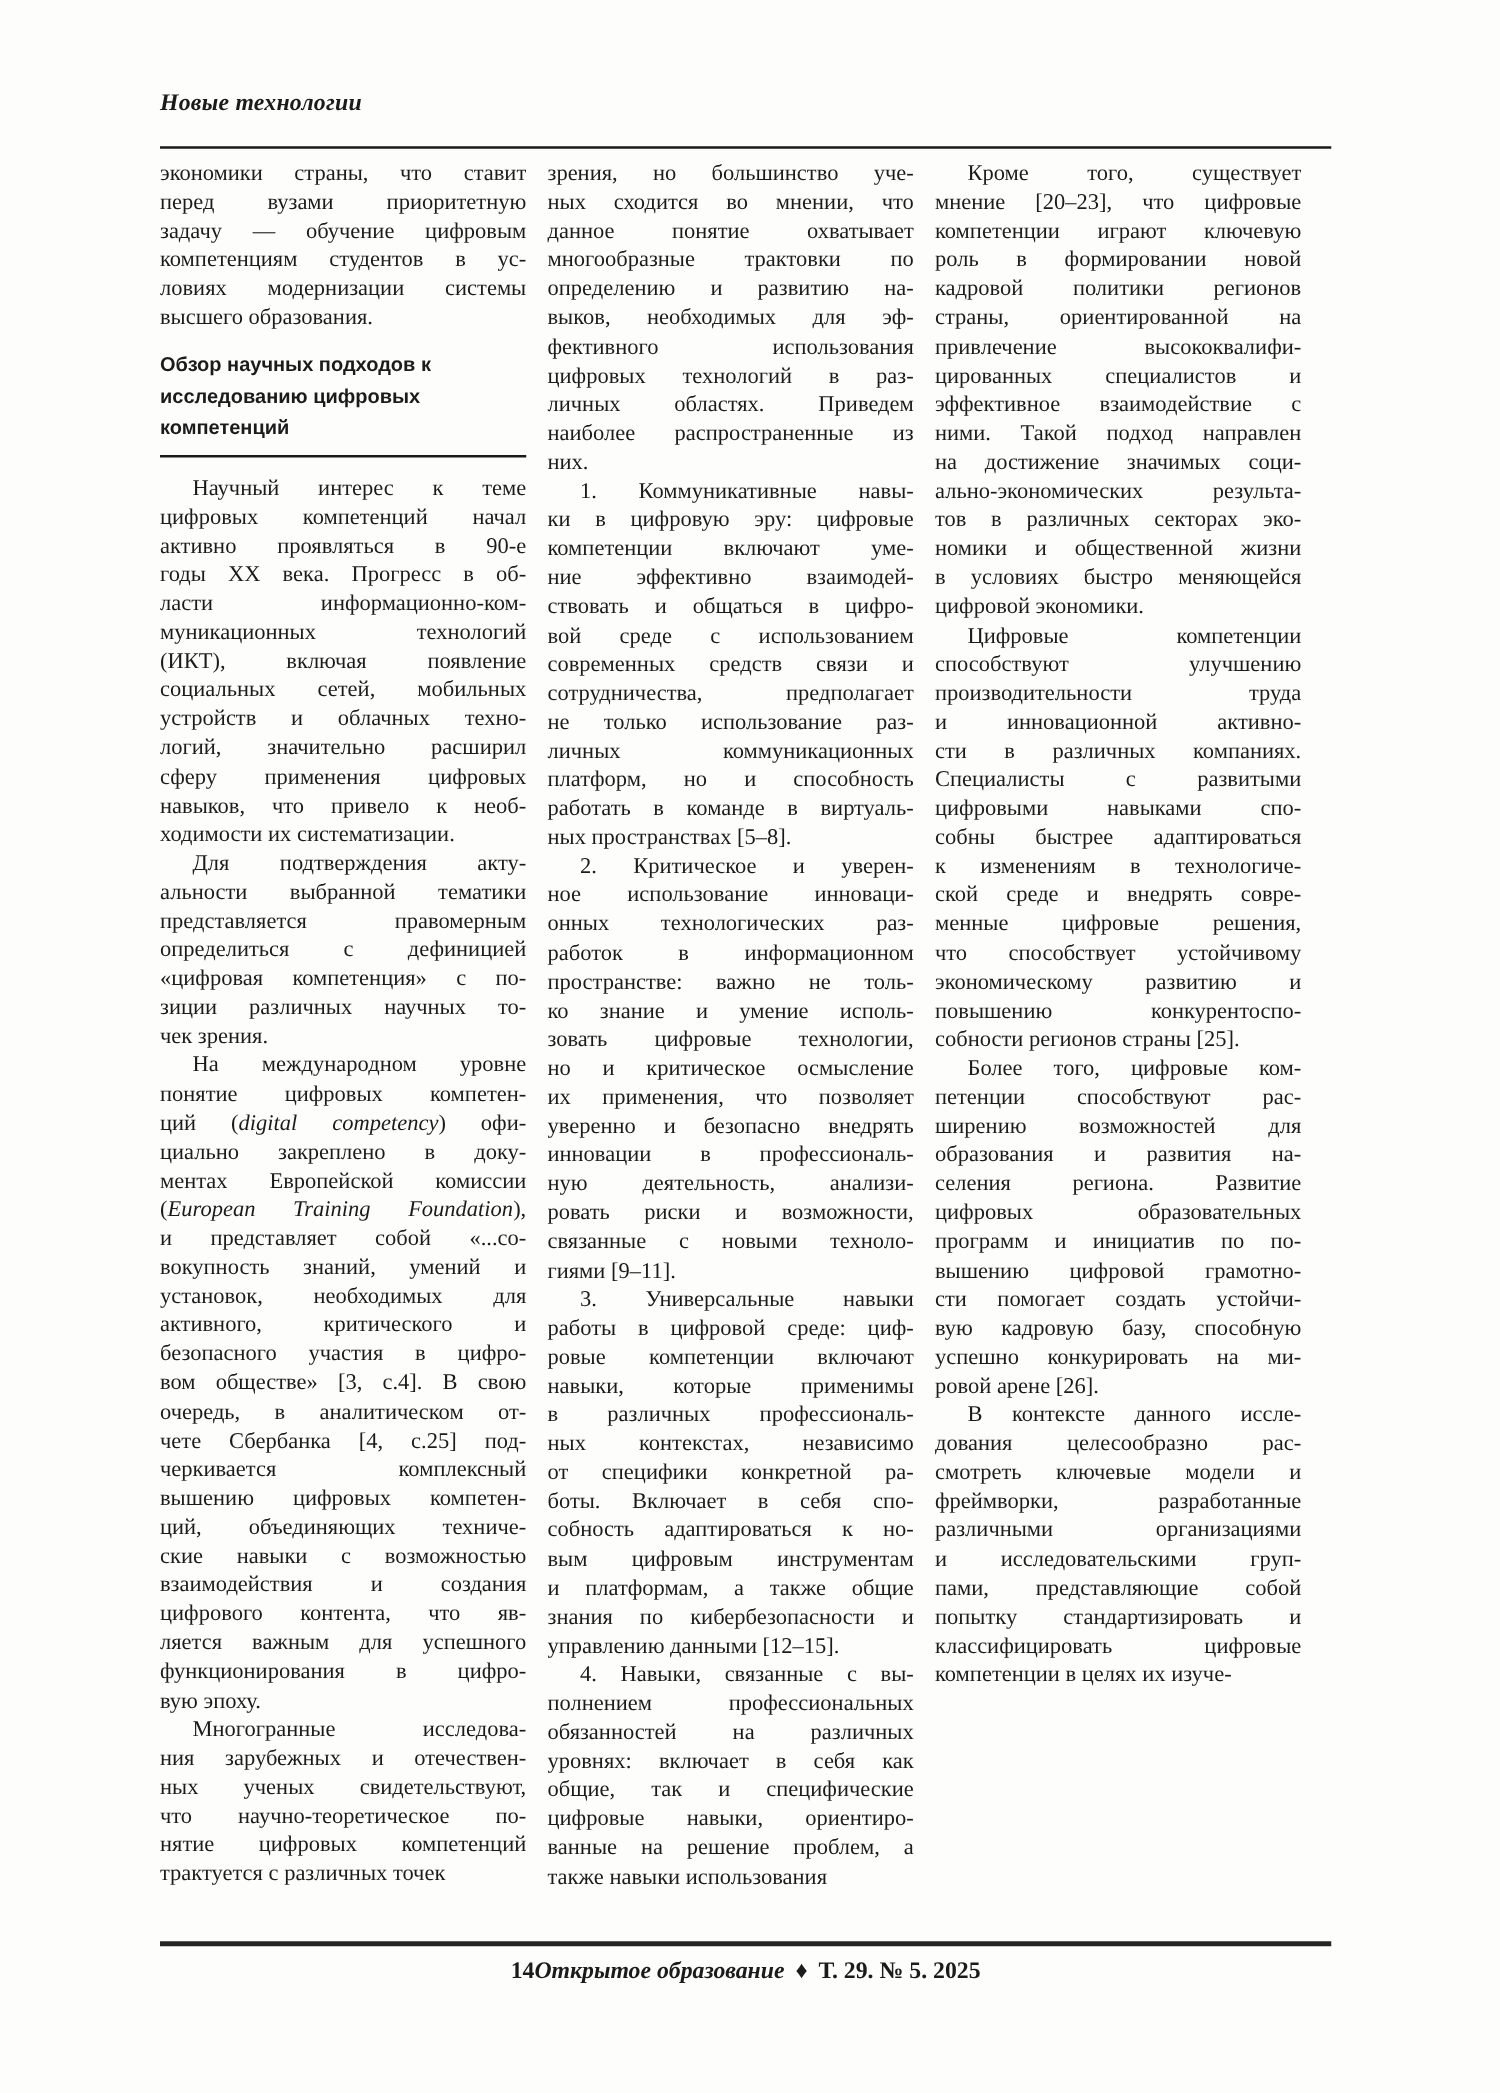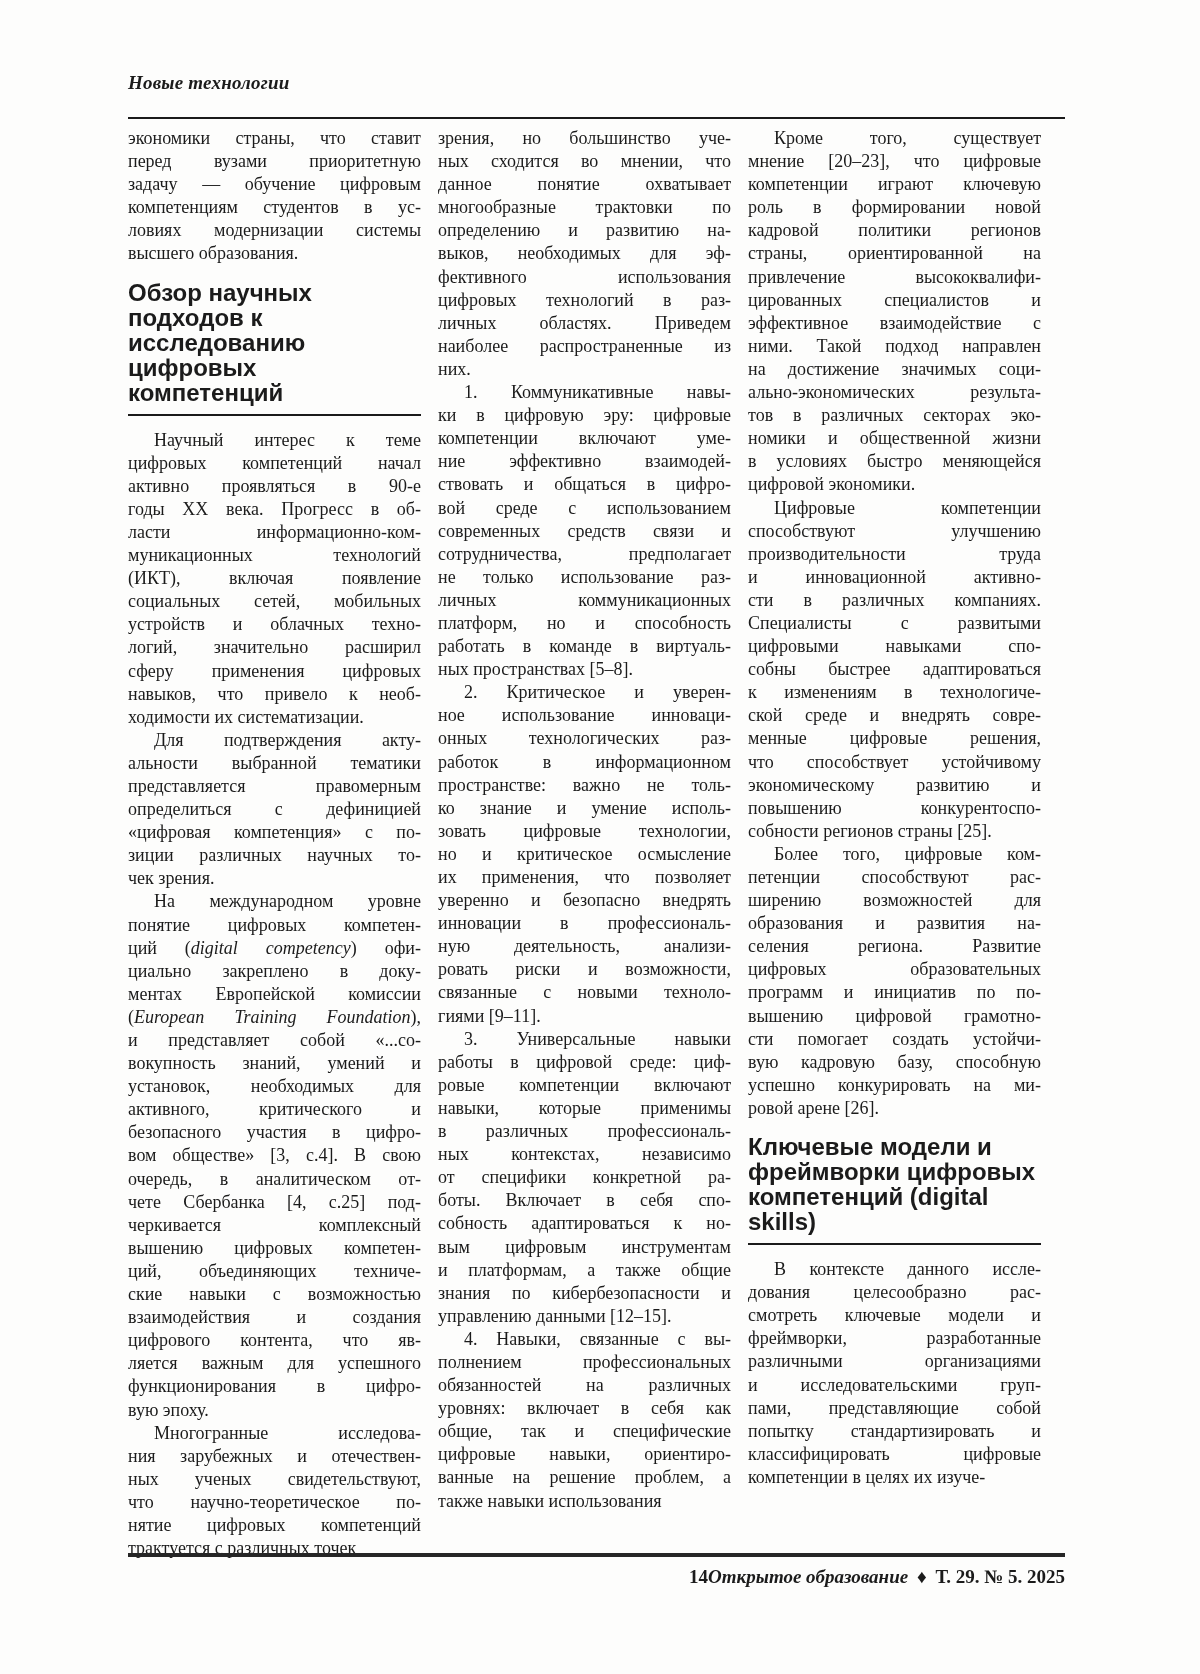--- a/index.html
+++ b/index.html
@@ -33,36 +33,36 @@
   .line {
     font-size: 18px; line-height: 23.1px;
     text-align: justify; text-align-last: justify;
     white-space: normal;
   }
   .line.last { text-align-last: left; }
   .line.ind { text-indent: 26px; }
 
   .heading-block {
     font-family: "Liberation Sans", "DejaVu Sans", sans-serif;
-    font-weight: bold; font-size: 24px; line-height: 25px;
+    font-weight: bold; font-size: 16px; line-height: 25px;
     margin: 14px 0 13px 0;
     padding-bottom: 9px;
     border-bottom: 2px solid #1b1b1b;
     text-align: left;
   }
   .hline { text-align: left; }
 
   .foot-rule {
     position: absolute; left: 128px; top: 1553px;
     width: 937px; height: 4px; background: #262626;
   }
   .footer {
     position: absolute; left: 128px; top: 1566px;
     width: 937px;
-    display: flex; justify-content: flex-end; align-items: baseline;
+    display: flex; justify-content: center; align-items: baseline;
     font-weight: bold; font-size: 19px;
   }
   .journal-ref i { font-style: italic; }
   .journal-ref .diamond { font-style: normal; padding: 0 4px; }
 </style>
 </head>
 <body>
 
 <div class="page">
 
@@ -259,25 +259,20 @@
           <div class="line">образования и развития на-</div>
           <div class="line">селения региона. Развитие</div>
           <div class="line">цифровых образовательных</div>
           <div class="line">программ и инициатив по по-</div>
           <div class="line">вышению цифровой грамотно-</div>
           <div class="line">сти помогает создать устойчи-</div>
           <div class="line">вую кадровую базу, способную</div>
           <div class="line">успешно конкурировать на ми-</div>
           <div class="line last">ровой арене [26].</div>
         </div>
-        <div class="heading-block">
-          <div class="hline">Ключевые модели и</div>
-          <div class="hline">фреймворки цифровых</div>
-          <div class="hline">компетенций (digital skills)</div>
-        </div>
         <div class="para">
           <div class="line ind">В контексте данного иссле-</div>
           <div class="line">дования целесообразно рас-</div>
           <div class="line">смотреть ключевые модели и</div>
           <div class="line">фреймворки, разработанные</div>
           <div class="line">различными организациями</div>
           <div class="line">и исследовательскими груп-</div>
           <div class="line">пами, представляющие собой</div>
           <div class="line">попытку стандартизировать и</div>
           <div class="line">классифицировать цифровые</div>

